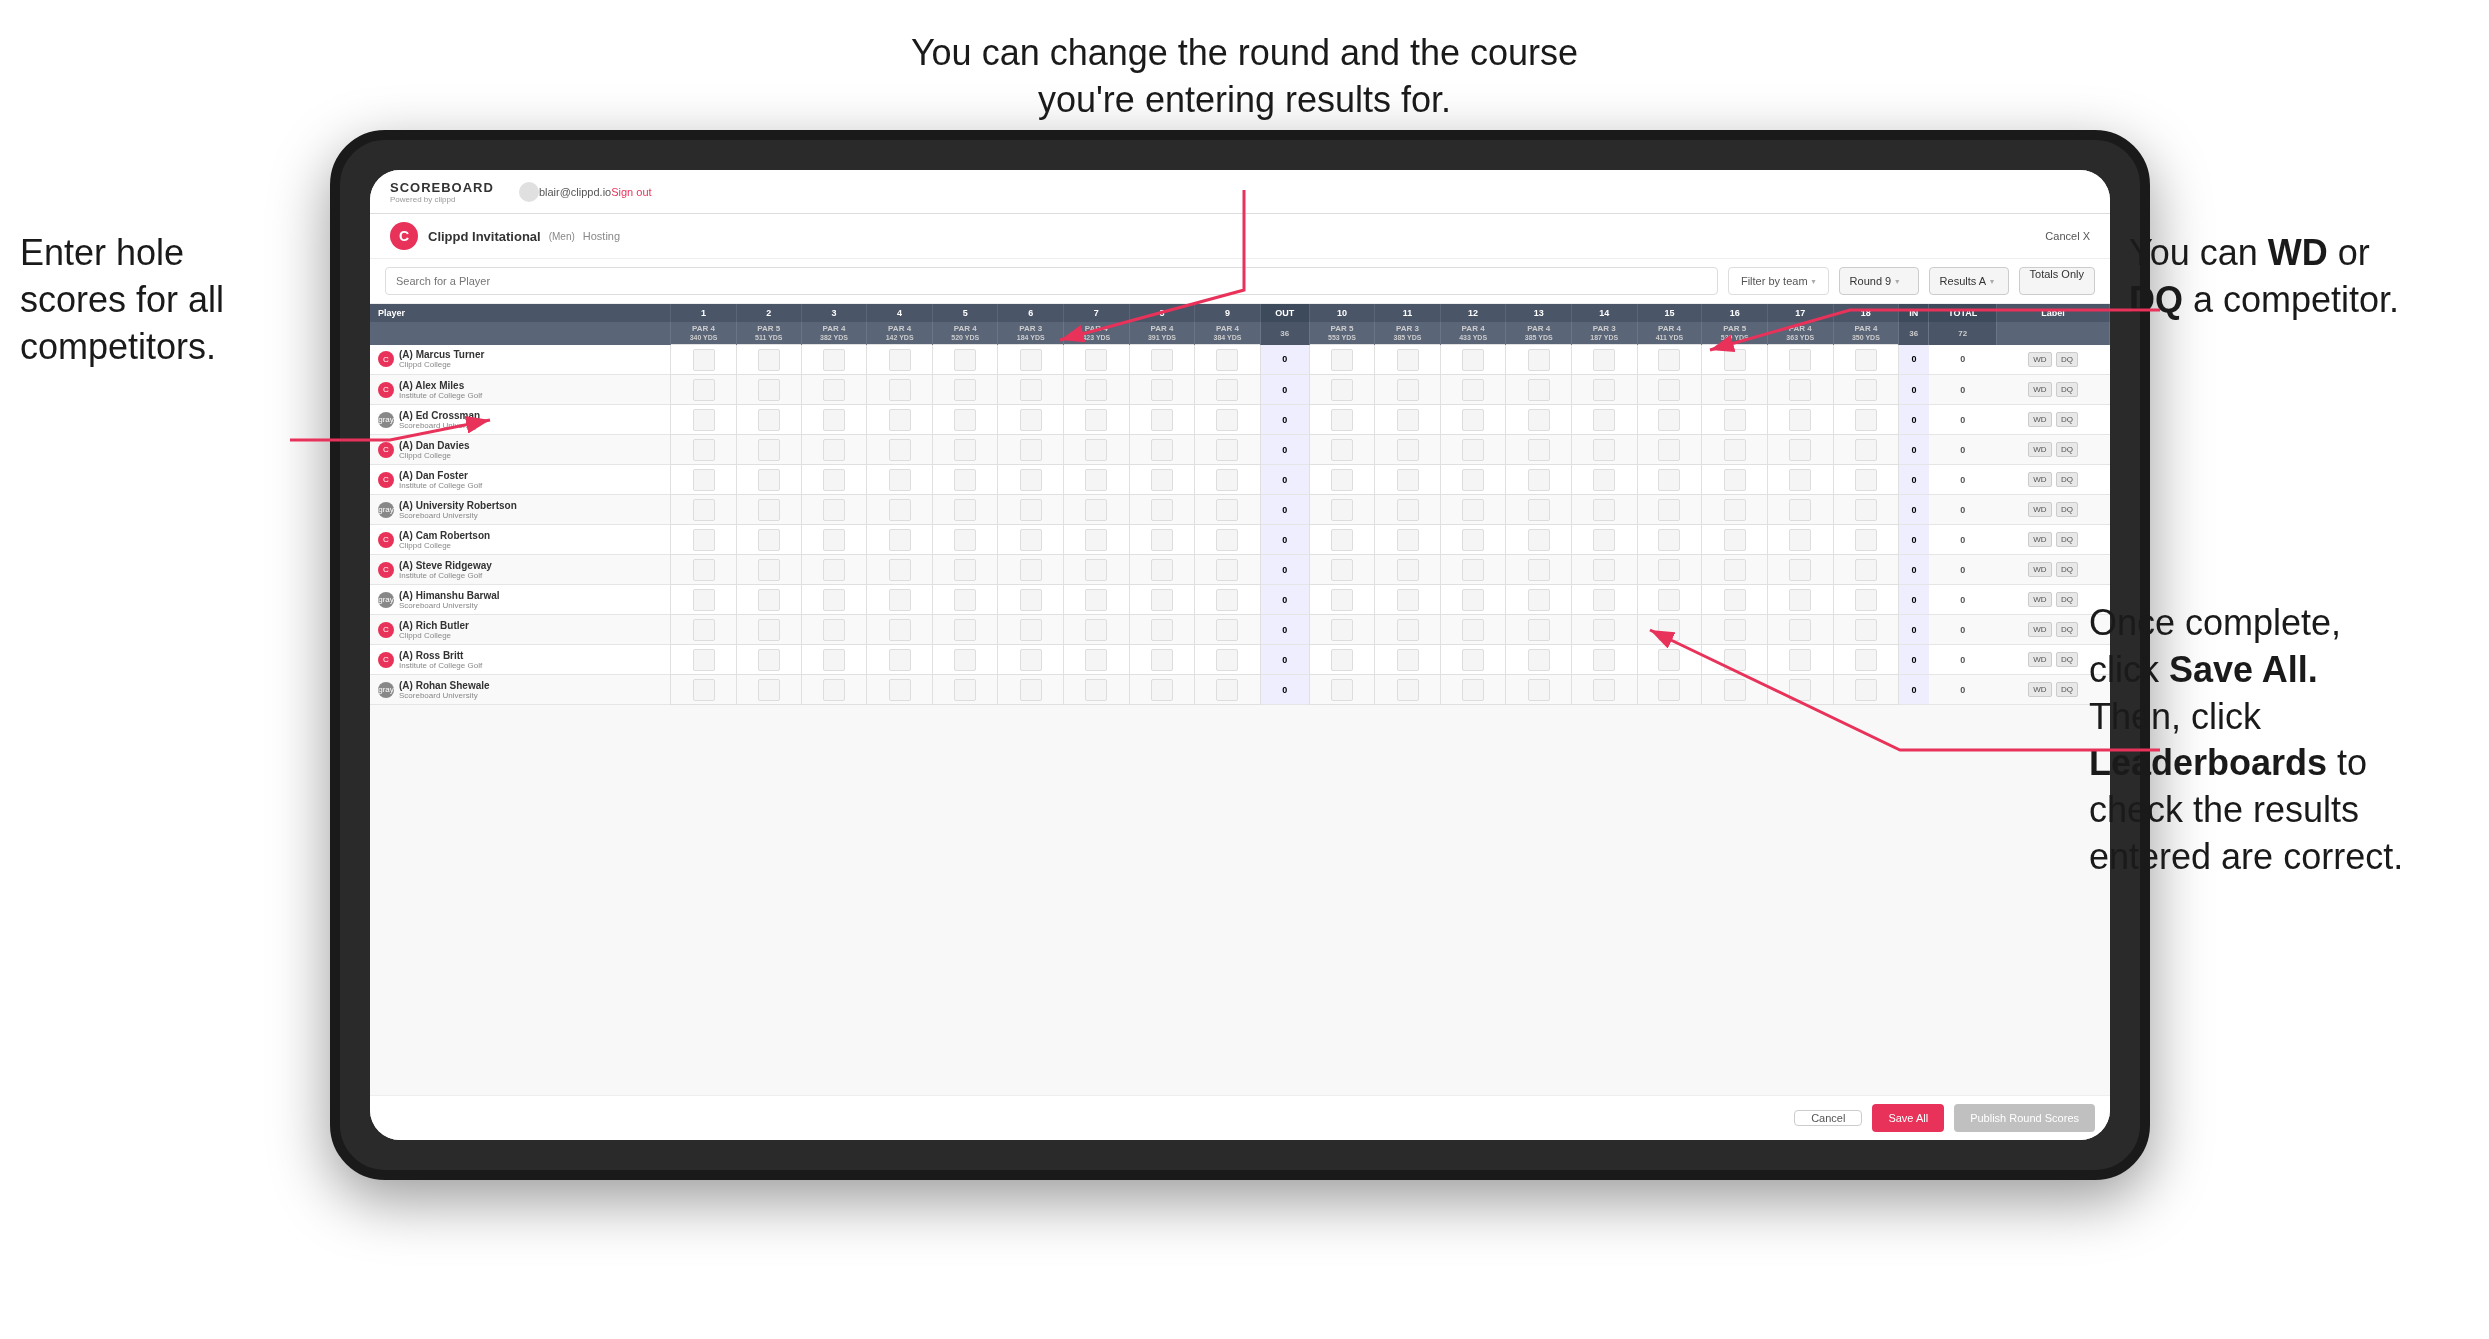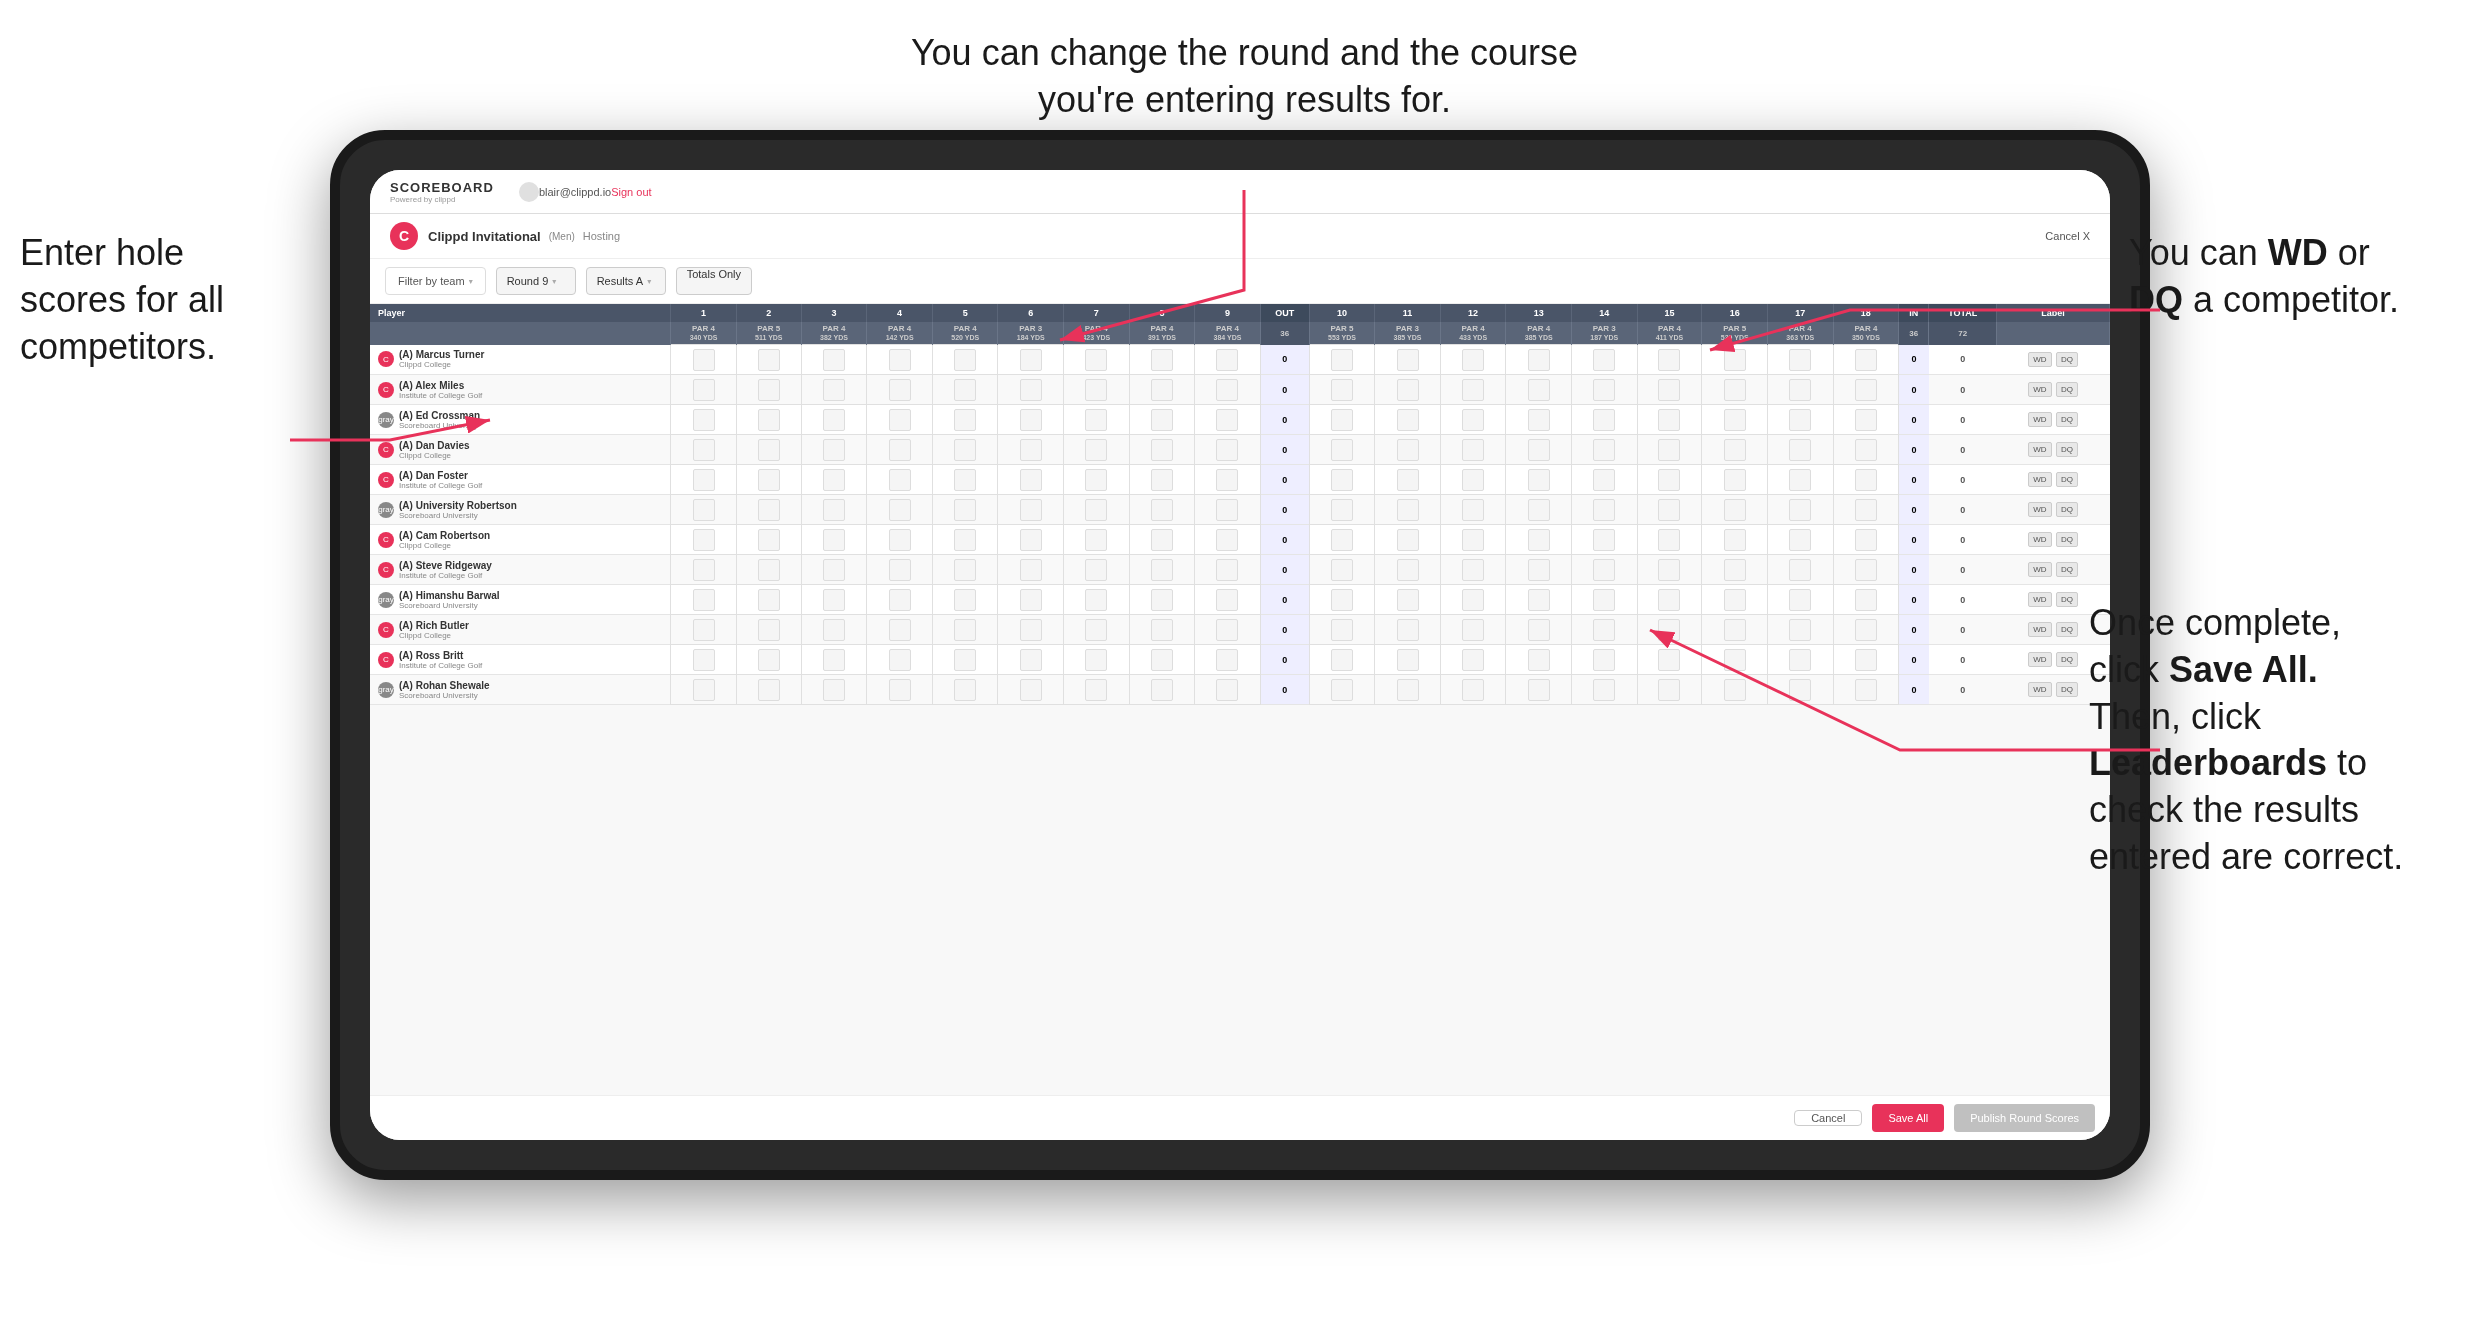--- a/index.html
+++ b/index.html
@@ -491,20 +491,21 @@
     <div class="tournament-header">
       <div class="tournament-logo">C</div>
       <span class="tournament-name">Clippd Invitational</span>
       <span class="tournament-tag">(Men)</span>
       <span class="tournament-status">Hosting</span>
       <span class="cancel-btn">Cancel X</span>
     </div>
 
 
     <div class="filter-bar">
+      <input class="search-input" type="text" placeholder="Search for a Player" style="">
       <div class="filter-btn">
         <span>Filter by team</span>
         <span class="chevron">▾</span>
       </div>
       <div class="round-selector">
         <span>Round 9</span>
         <span class="chevron">▾</span>
       </div>
       <div class="course-selector">
         <span>Results A</span>

